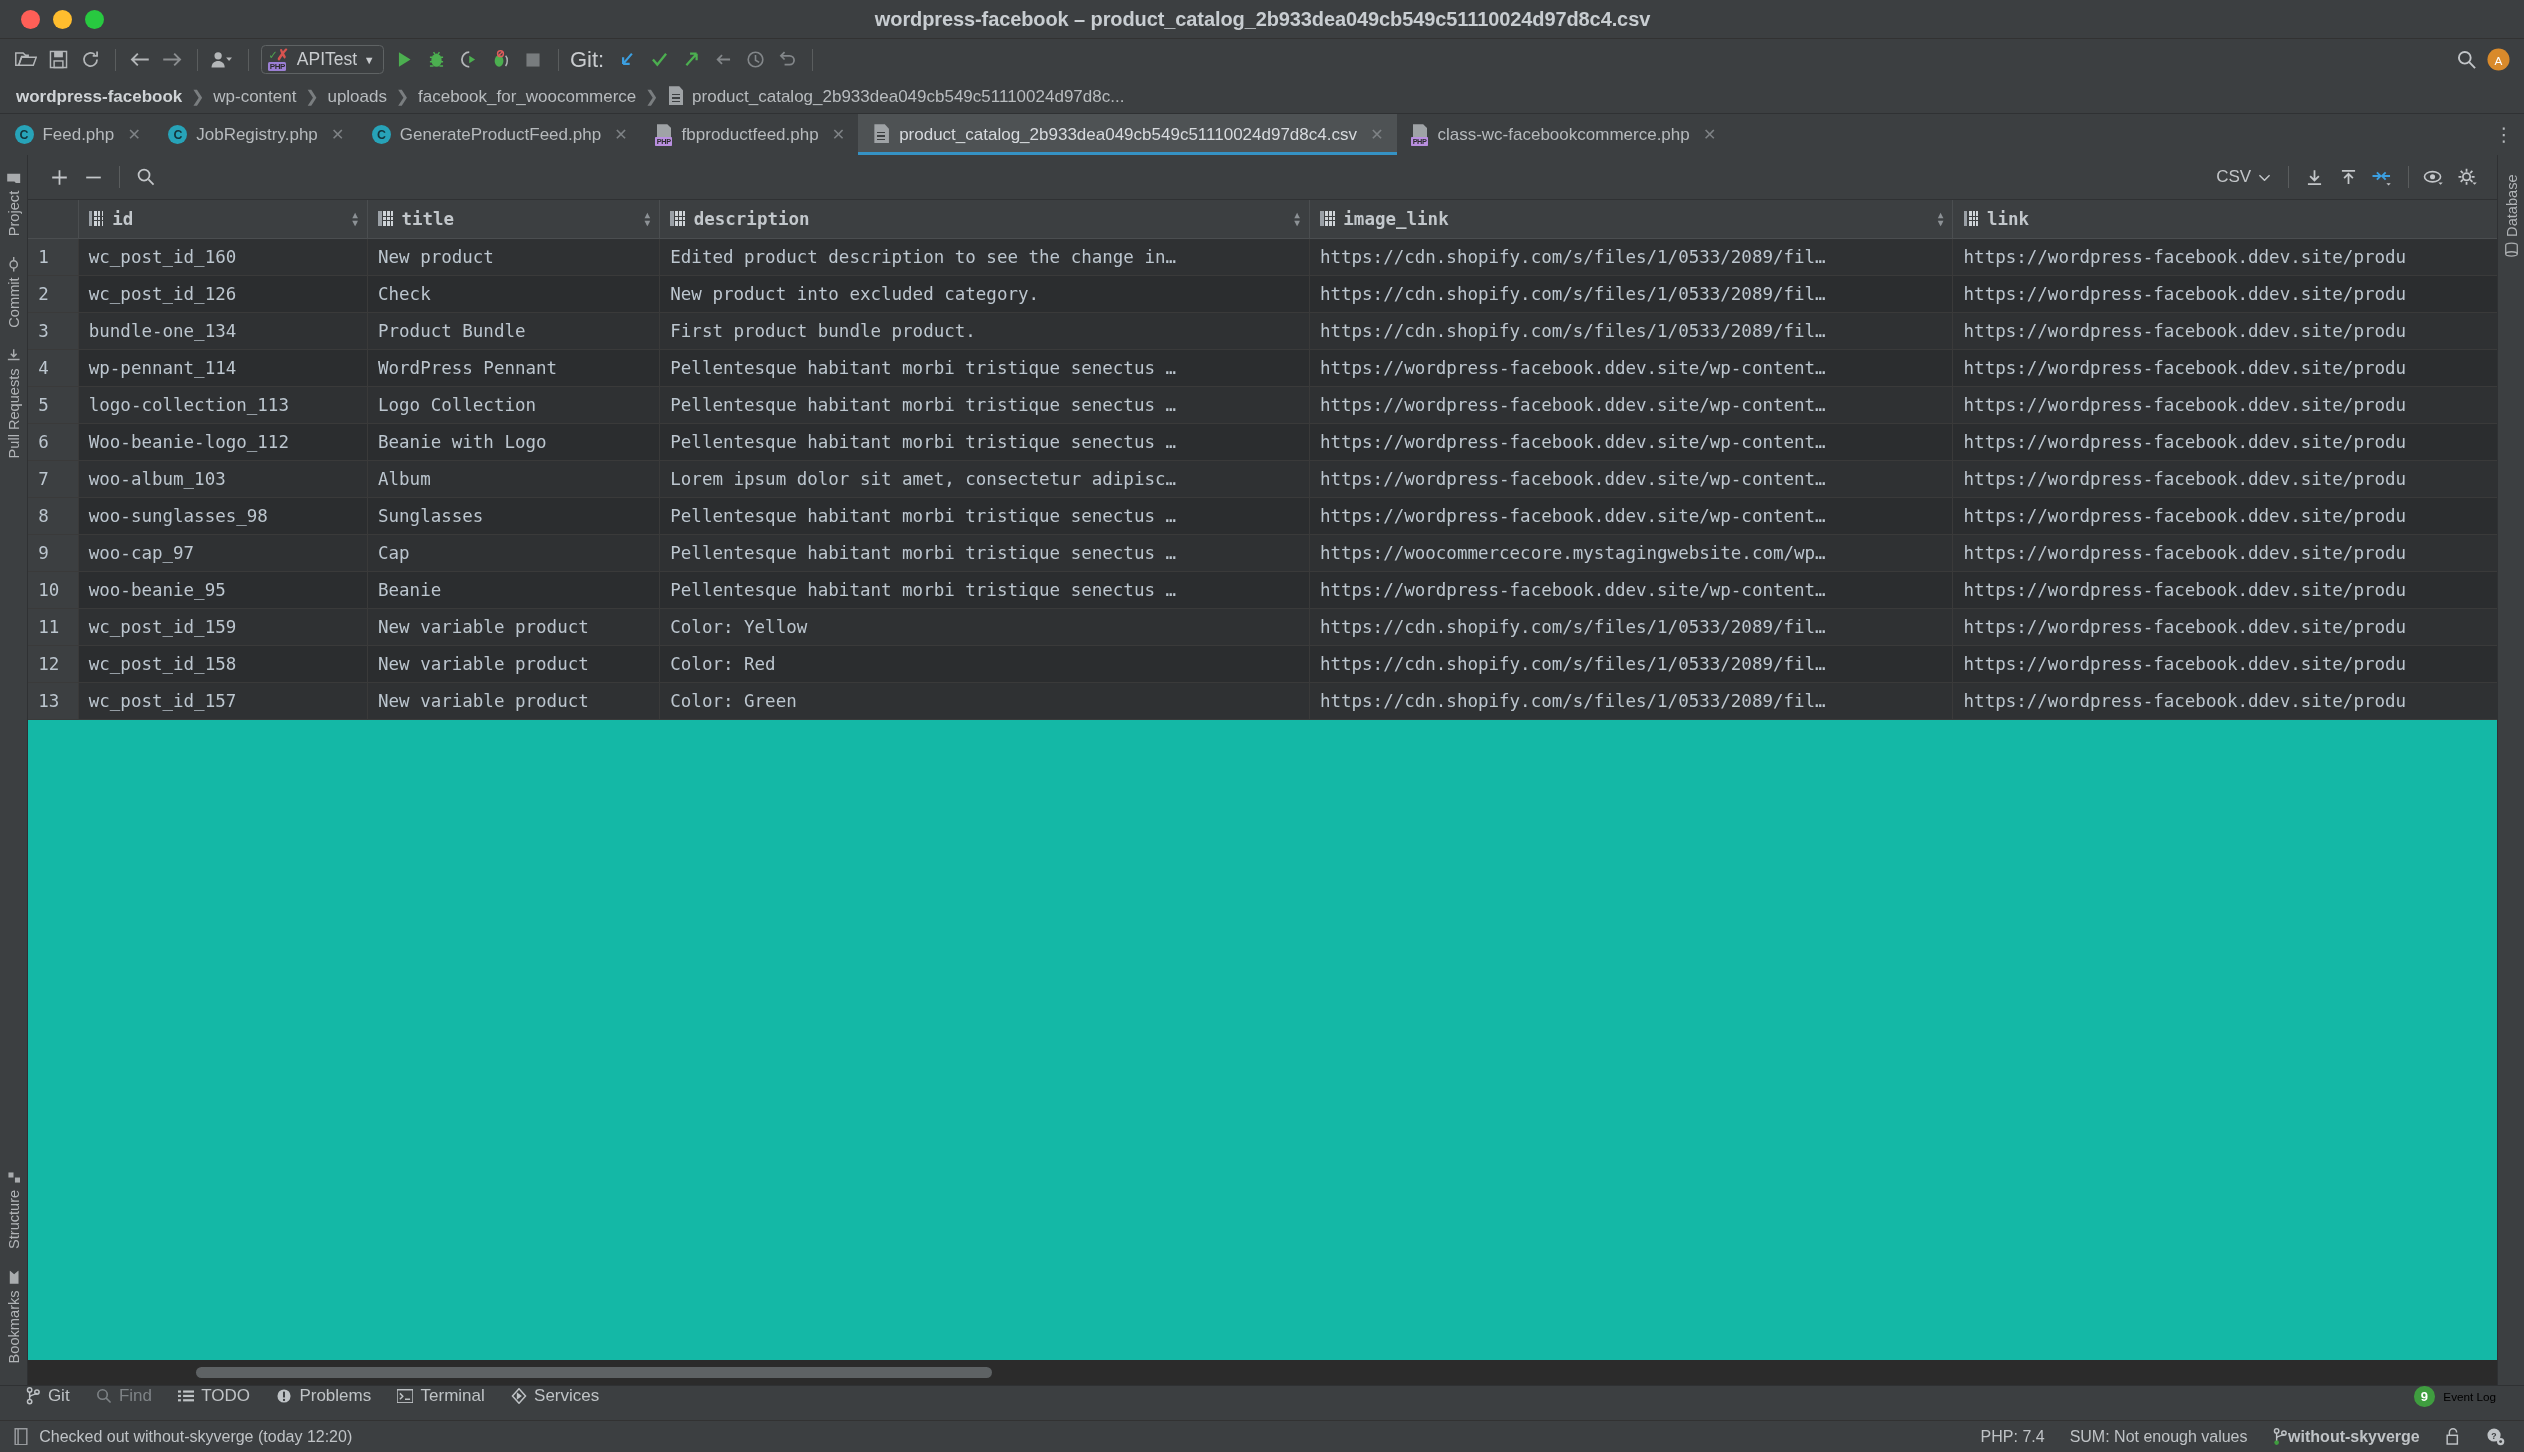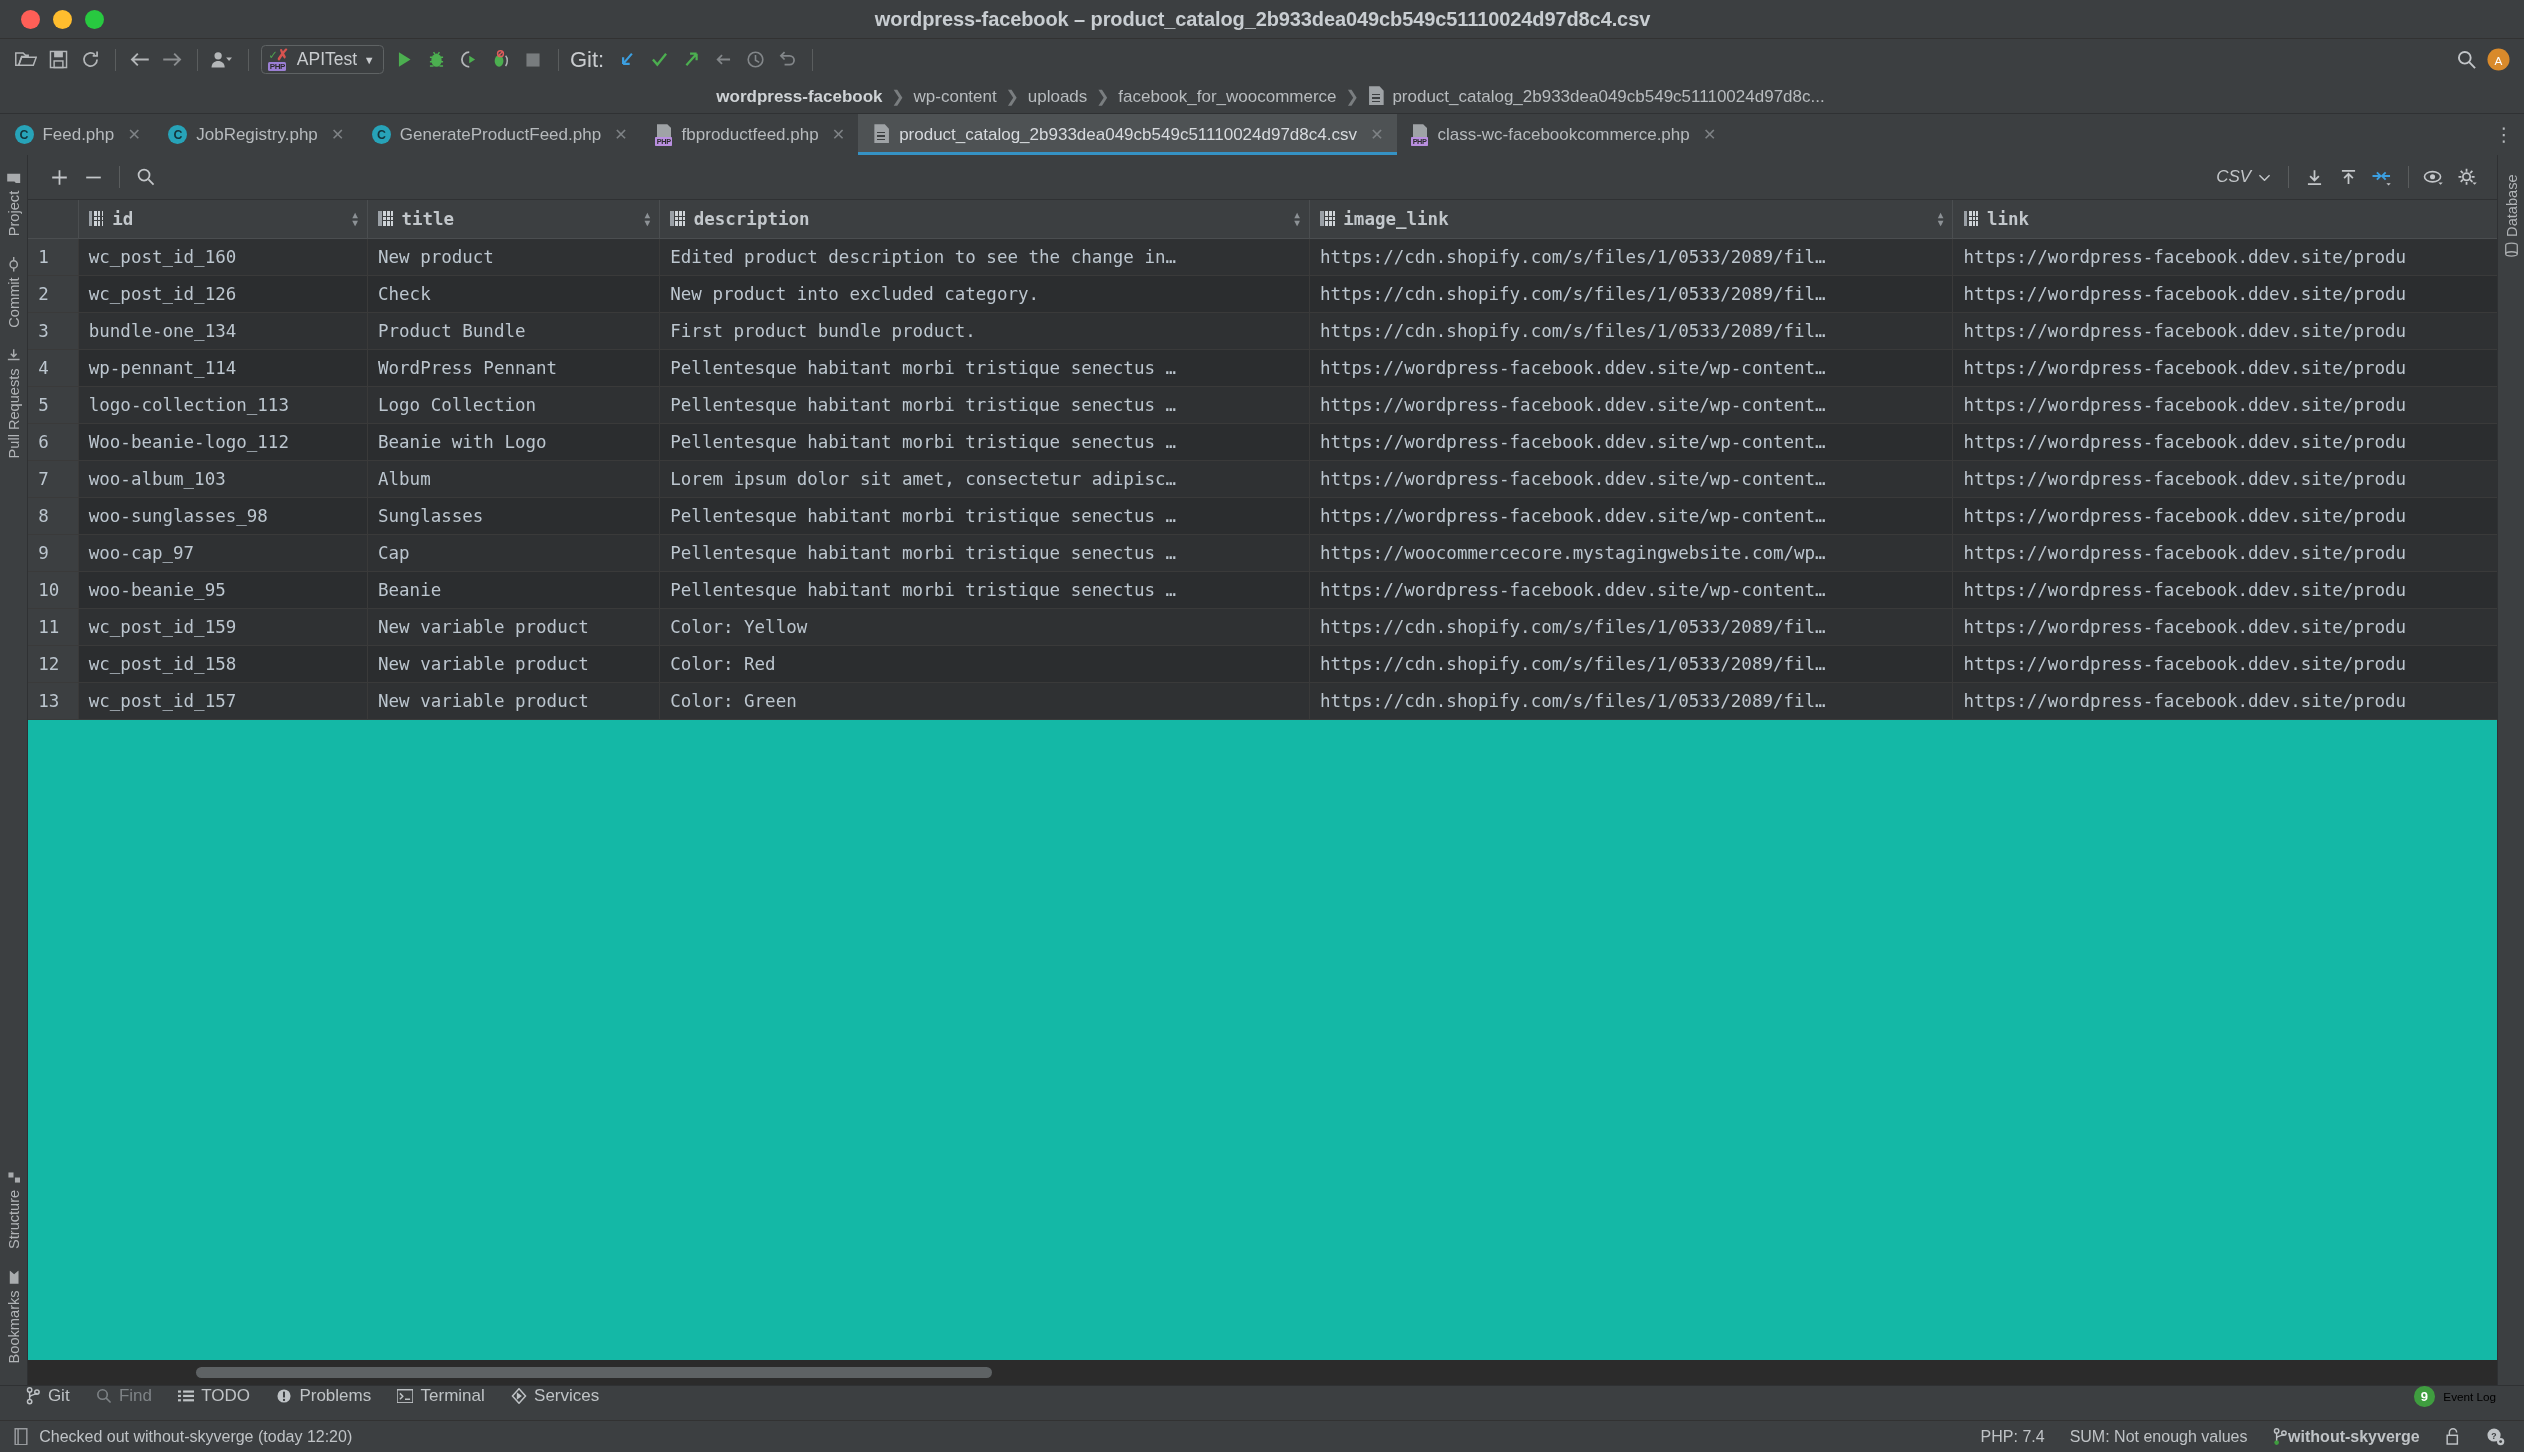--- a/index.html
+++ b/index.html
@@ -72,21 +72,20 @@
 
   
   .breadcrumb {
     height: 34px; min-height: 34px;
     background: #3c3f41;
     display: flex; align-items: center;
     padding-left: 16px;
     font-size: 17px; color: #b2b6b9;
     gap: 0;
     border-bottom: 0.7px solid #2f3133;
-    justify-content: center;
   }
   .crumb { color: #b8bcbf; white-space: nowrap; }
   .crumb.root { font-weight: bold; color: #cfd3d6; }
   .crumb-sep { color: #7a7e80; margin: 0 8.8px; font-size: 16px; }
   .crumb-ico { margin-right: 7.3px; display: inline-block; vertical-align: -2.2px; }
 
   
   .tabsrow {
     height: 41px; min-height: 41px;
     background: #3c3f41;
@@ -154,21 +153,21 @@
     background: #3c3f41;
     display: flex; align-items: center;
     padding: 0 11.7px 0 14.6px;
     border-bottom: 0.7px solid #2f3133;
   }
   .gt-btn {
     width: 34px; height: 34px; display:flex; align-items:center; justify-content:center;
     color: #c3c6c9; font-size: 20.5px;
   }
   .gt-sep { width: 0.7px; height: 22px; background:#5a5d5e; margin: 0 8.8px; }
-  .gt-right { margin-left: auto; display: flex; align-items: center; font-style: italic; }
+  .gt-right { margin-left: auto; display: flex; align-items: center; }
   .csv-sel { display:flex; align-items:center; gap:7.3px; color:#c3c6c9; font-size:17px; padding:0 7.3px;}
 
   
   .gridwrap { flex: 1; overflow: hidden; background: #14b8a6; position: relative; }
   table.grid { border-collapse: collapse; table-layout: fixed; width: 2525px; }
   table.grid th, table.grid td {
     font-family: "DejaVu Sans Mono", "Liberation Mono", monospace;
     font-size: 17.5px;
     text-align: left;
     height: 37px;

